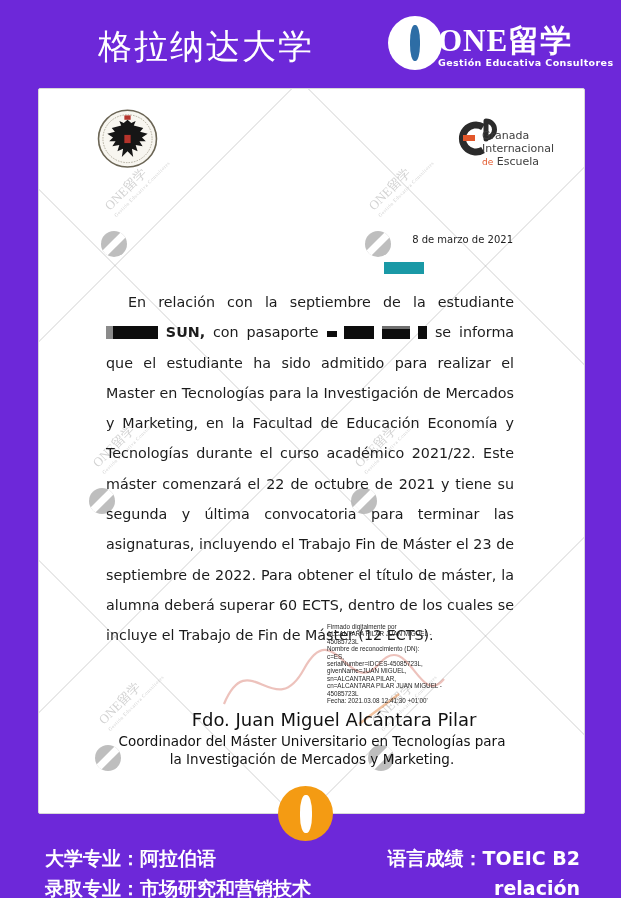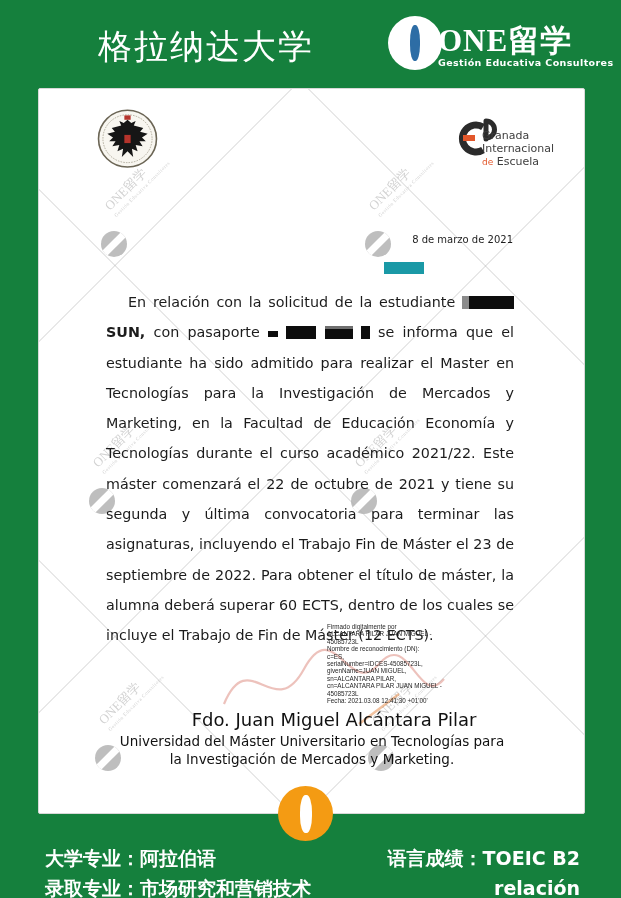--- a/index.html
+++ b/index.html
@@ -1,16 +1,16 @@
 <!DOCTYPE html>
 <html><head>
 <meta charset="utf-8">
 <style>
   html,body{margin:0;padding:0;background:#555;}
-  .page{position:relative;width:621px;height:898px;background:#15803d;overflow:hidden;
+  .page{position:relative;width:621px;height:898px;background:#6d28d9;overflow:hidden;
         font-family:"DejaVu Sans",sans-serif;}
   
   .hdr-title{position:absolute;left:98px;top:24px;font-size:34px;color:#fff;
              letter-spacing:2px;font-weight:500;}
   .one-logo{position:absolute;left:388px;top:16px;width:54px;height:54px;background:#fff;
             border-radius:50%;}
   .one-logo .lens{position:absolute;left:50%;top:50%;transform:translate(-50%,-50%);
             width:10px;height:36px;background:#2d6da5;border-radius:45%;}
   .one-brand{position:absolute;left:438px;top:20px;color:#fff;
              font-family:"Liberation Serif","DejaVu Serif",serif;font-size:31px;font-weight:700;
@@ -146,21 +146,21 @@
       <span>Granada</span><br>
       <span>Internacional</span><br>
       <span class="ep-de">de</span>
       <span>Escuela</span>
     </div>
 
     <div class="date">8 de marzo de 2021</div>
     <div class="stamp"></div>
 
     <div class="body-text">
-      <span>En relación con la solicitud de la estudiante</span>
+      <span>En relación con la septiembre de la estudiante</span>
       <span class="redact r-name"></span>
       <span class="bold">SUN,</span>
       <span>con pasaporte</span>
       <span class="redact r-p1"></span>
       <span class="redact r-p2"></span>
       <span class="redact r-p3"></span>
       <span class="redact r-p4"></span>
       <span>se informa que el estudiante ha sido admitido para realizar el Master en Tecnologías para la Investigación de Mercados y Marketing, en la Facultad de Educación Economía y Tecnologías durante el curso académico 2021/22. Este máster comenzará el 22 de octubre de 2021 y tiene su segunda y última convocatoria para terminar las asignaturas, incluyendo el Trabajo Fin de Máster el 23 de septiembre de 2022. Para obtener el título de máster, la alumna deberá superar 60 ECTS, dentro de los cuales se incluye el Trabajo de Fin de Máster (12 ECTS).</span>
     </div>
 
@@ -176,21 +176,21 @@
       <span>c=ES,</span>
       <span>serialNumber=IDCES-45085723L,</span>
       <span>givenName=JUAN MIGUEL,</span>
       <span>sn=ALCANTARA PILAR,</span>
       <span>cn=ALCANTARA PILAR JUAN MIGUEL -</span>
       <span>45085723L</span>
       <span>Fecha: 2021.03.08 12:41:30 +01'00'</span>
     </div>
     <div class="fdo">Fdo. Juan Miguel Alcántara Pilar</div>
     <div class="coord">
-      <span>Universidad del Máster Universitario en Tecnologías para</span><br>
+      <span>Coordinador del Máster Universitario en Tecnologías para</span><br>
       <span>la Investigación de Mercados y Marketing.</span>
     </div>
   </div>
 
   <div class="orange-circle">
       <div class="lens"></div>
     </div>
 
   <div class="foot-left">
     <span>大学专业：阿拉伯语</span><br>

